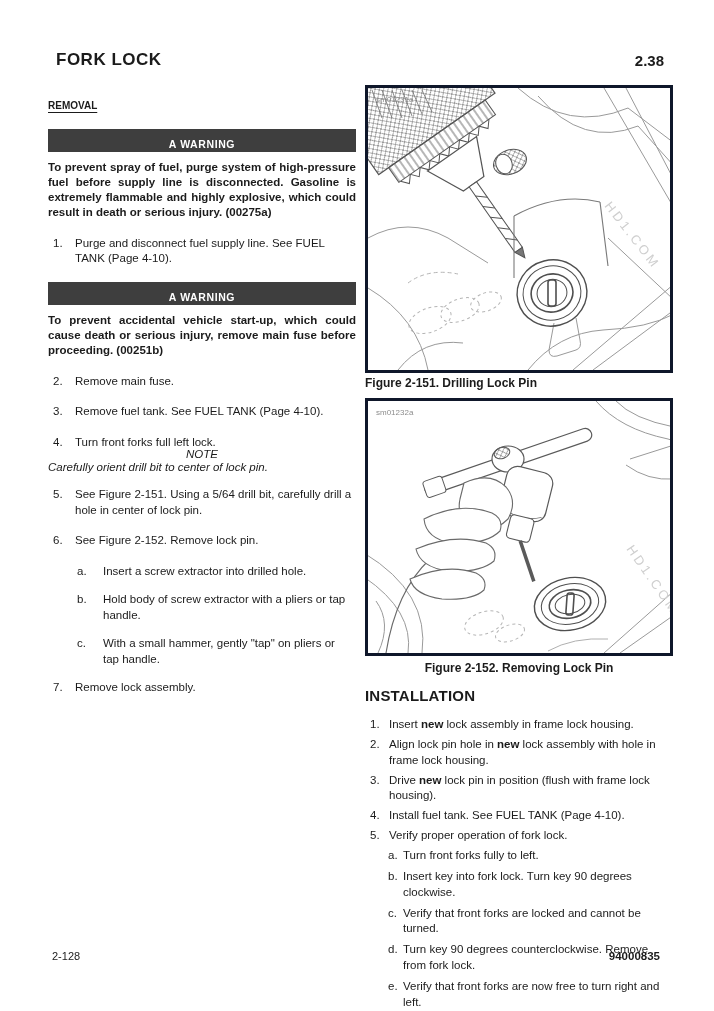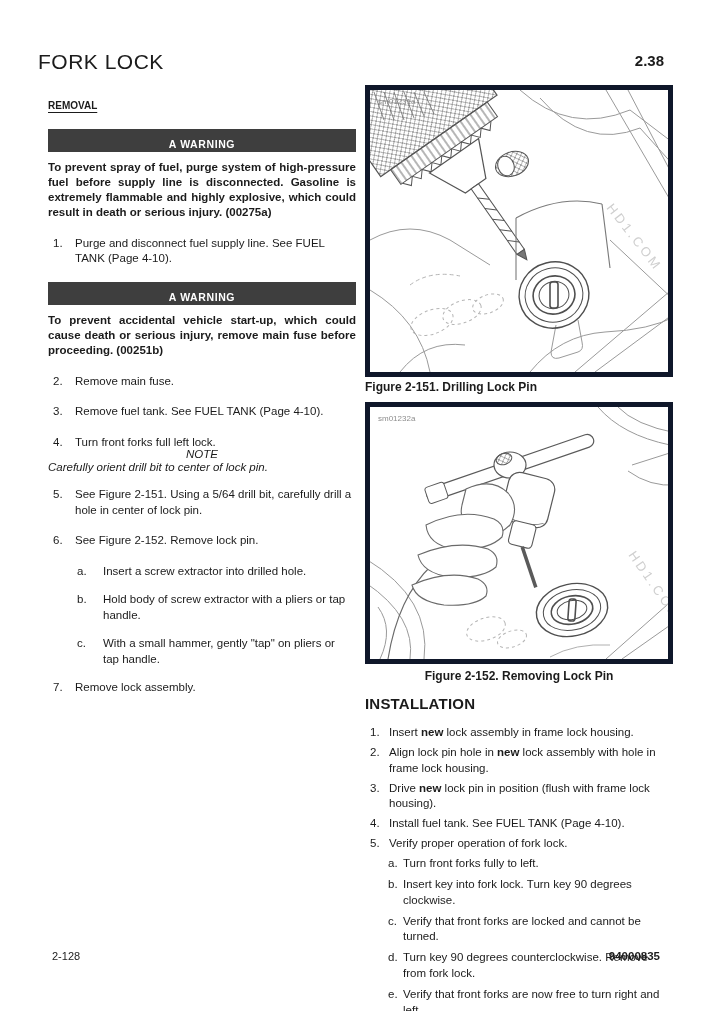--- a/index.html
+++ b/index.html
@@ -1,39 +1,39 @@
 <!DOCTYPE html>
 <html><head>
 <meta charset="utf-8">
 <style>
   html,body{margin:0;padding:0;background:#e8e8e8;}
   .page{
     position:relative;width:714px;height:1011px;margin:0 auto;background:#ffffff;
     font-family:"Liberation Sans", sans-serif;color:#1b1b1b;overflow:hidden;
   }
   
-  .hdr-title{position:absolute;left:38px;top:50px;font-size:21px;font-weight:normal;letter-spacing:.5px;}
+  .hdr-title{position:absolute;left:56px;top:50px;font-size:17px;font-weight:bold;letter-spacing:.5px;}
   .hdr-page{position:absolute;right:50px;top:52px;font-size:15px;font-weight:bold;}
   
   .col-left{position:absolute;left:48px;top:84px;width:308px;}
   .col-right{position:absolute;left:365px;top:85px;width:308px;}
   .sec-head{font-size:10px;font-weight:bold;text-decoration:underline;text-underline-offset:3px;margin:16px 0 18px 0;}
   .warnbar{background:#3e3e3e;color:#ffffff;font-weight:bold;font-size:10.5px;text-align:center;
     padding:9px 0 2px 0;letter-spacing:.6px;margin:0 0 8px 0;}
   .warntext{font-weight:bold;font-size:11.5px;line-height:1.3;text-align:justify;margin:0 0 16px 0;}
   .step{display:flex;padding-left:5px;font-size:11.5px;line-height:1.35;margin-bottom:15px;}
   .step .n{flex:0 0 22px;}
   .step .t{flex:1;padding-right:2px;}
   .substep{display:flex;margin-left:29px;font-size:11.5px;line-height:1.35;margin-bottom:13px;}
   .substep .n{flex:0 0 26px;}
   .substep .t{flex:1;padding-right:10px;}
   .note-head{text-align:center;font-style:italic;font-size:11.5px;margin:-4px 0 1px 0;}
   .note-text{font-style:italic;font-size:11.5px;margin:0 0 14px 0;}
   
-  .figbox{border:5px solid #0f172a;background:#fff;position:relative;overflow:hidden;}
+  .figbox{border:3px solid #0f172a;background:#fff;position:relative;overflow:hidden;}
   .figbox svg{display:block;}
   .figcap{font-size:12px;font-weight:bold;margin:3px 0 8px 0;}
   .figcap.center{text-align:center;margin:5px 0 12px 0;}
   .inst-head{font-size:15px;font-weight:bold;margin:10px 0 13px 0;letter-spacing:.2px;}
   .istep{display:flex;padding-left:5px;font-size:11.5px;line-height:1.38;margin-bottom:4px;}
   .istep .n{flex:0 0 19px;}
   .istep .t{flex:1;}
   .isub{display:flex;margin-left:23px;font-size:11.5px;line-height:1.38;margin-bottom:5px;}
   .isub .n{flex:0 0 15px;}
   .isub .t{flex:1;}

